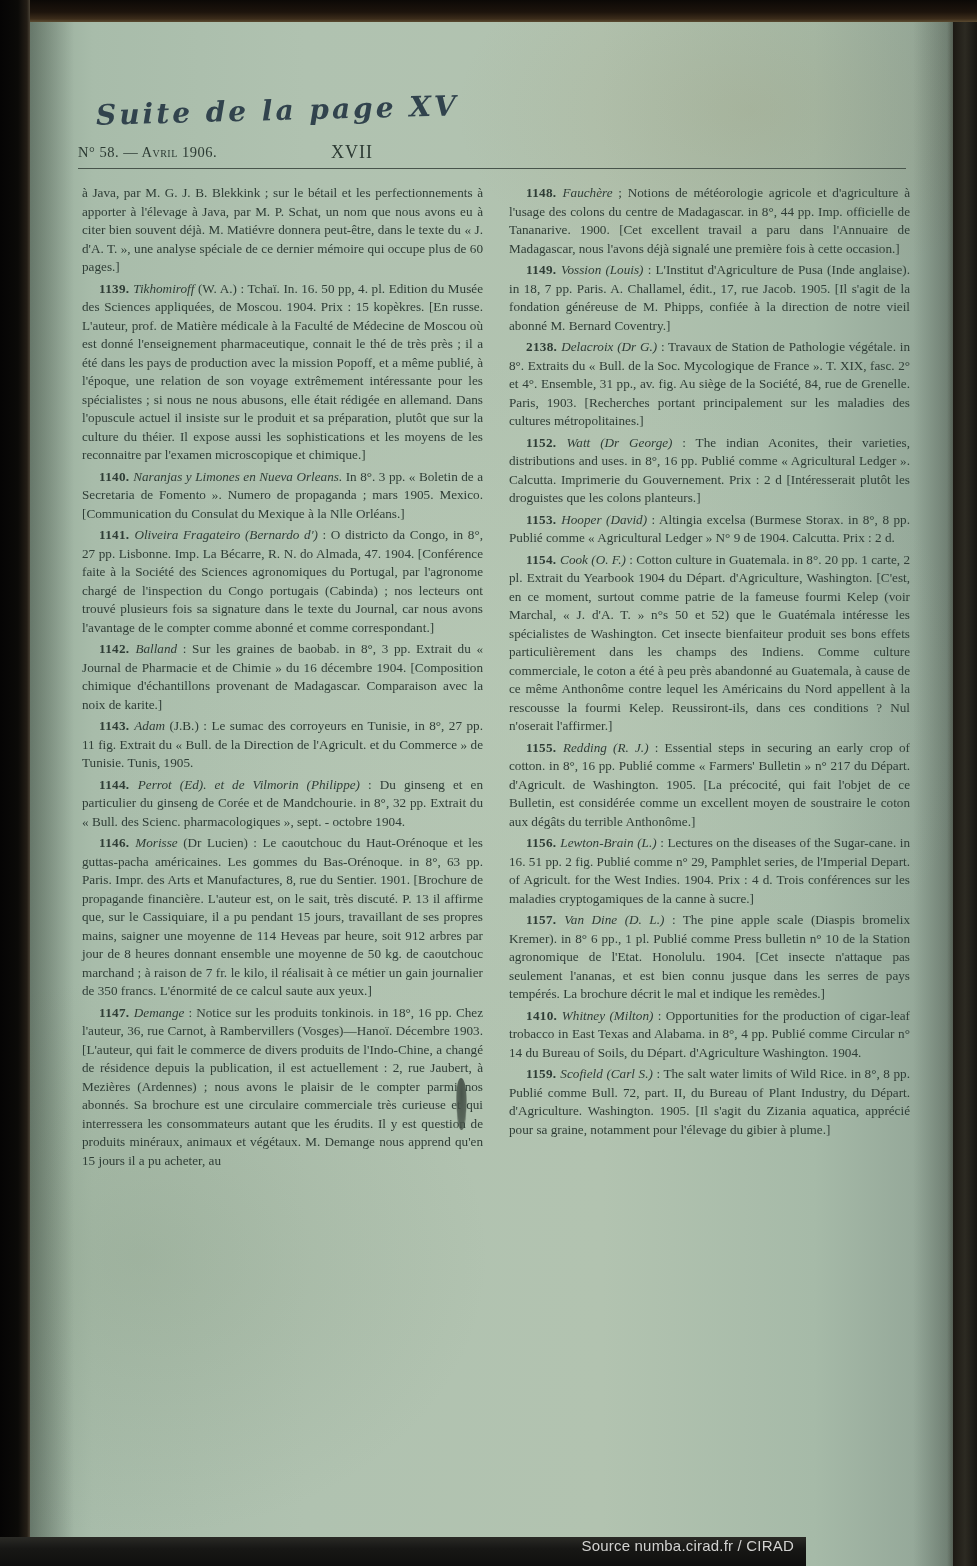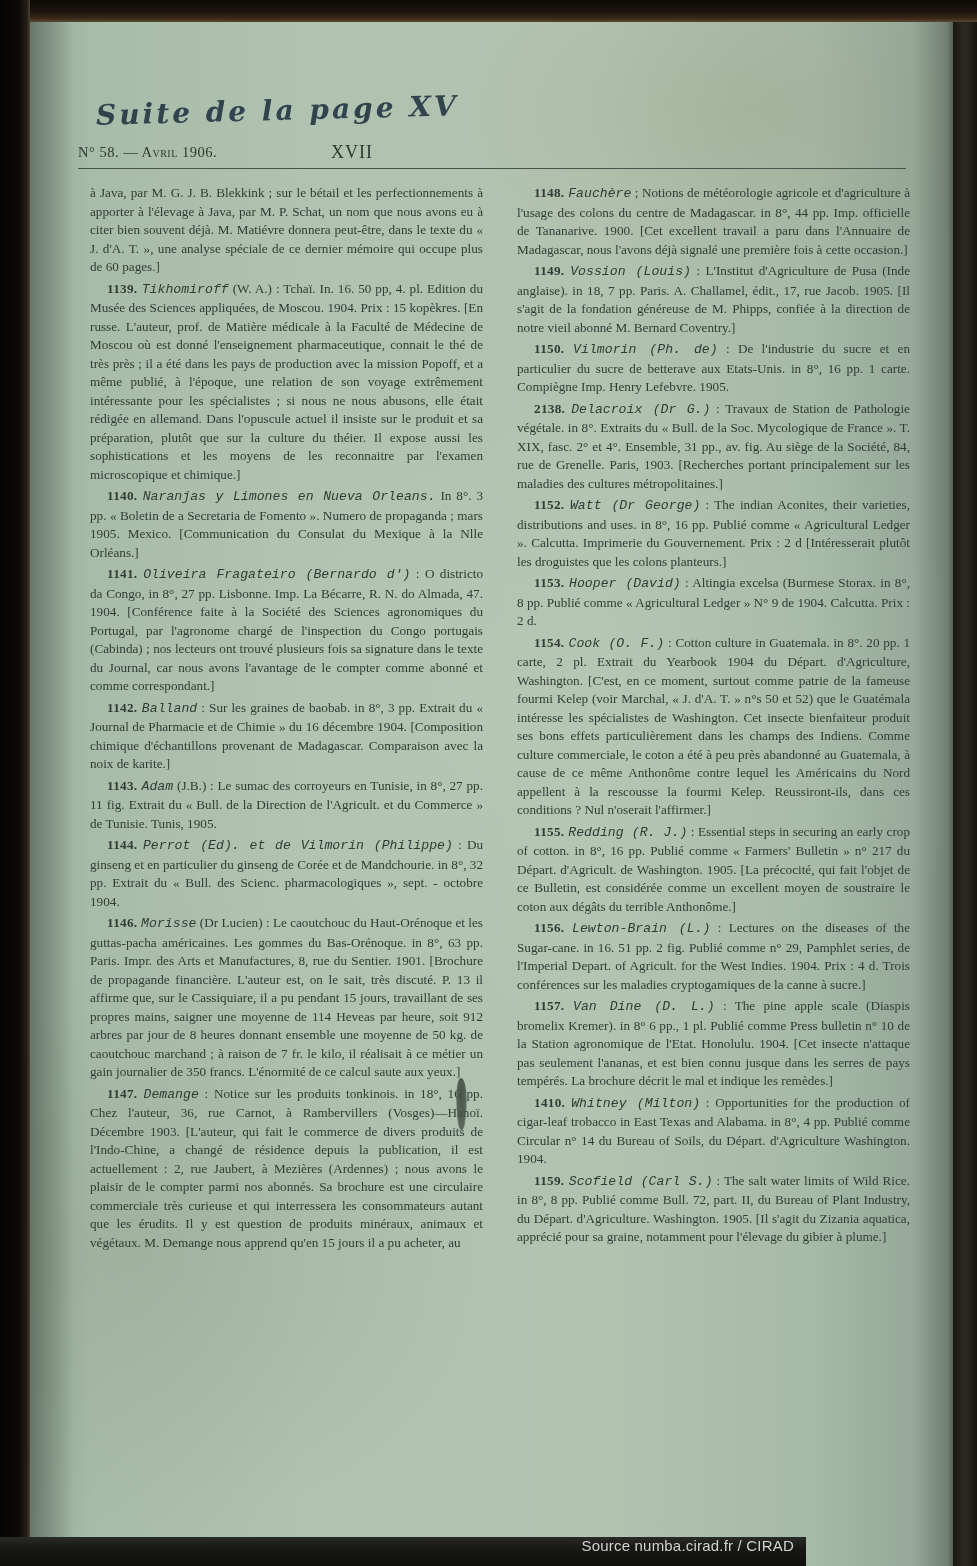--- a/index.html
+++ b/index.html
@@ -63,25 +63,25 @@
   .rule{
     position:absolute;left:50px;top:150px;width:828px;height:0;
     border-top:1.6px solid #47544b;
   }
   .columns{
     position:absolute;left:50px;top:166px;width:832px;
     display:flex;gap:22px;
   }
   .col{width:405px;font-size:13.2px;line-height:18.5px;text-align:justify;
     color:#2f3d36;hyphens:none;}
-  .col p{margin:0 0 3px 12px;}
+  .col p{margin:0 0 3px 4px;}
   .col p.cont{text-indent:0;}
   .col p.entry{text-indent:17px;}
   .col b{font-weight:bold;letter-spacing:0.3px;}
-  .col i{font-style:italic;font-family:Liberation Mono, monospace;}
+  .col i{font-style:italic;}
   .ink-blot{
     position:absolute;left:428px;top:1060px;width:11px;height:52px;
     background:radial-gradient(ellipse at 50% 30%,#37423a 0%,#4a564c 60%,transparent 75%),
                radial-gradient(ellipse at 50% 80%,#323d35 0%,transparent 70%);
     border-radius:45% 55% 50% 50%;opacity:0.85;filter:blur(0.4px);
   }
   .footer-band{
     position:absolute;left:0;bottom:0;width:806px;height:29px;
     background:linear-gradient(180deg,#2a2a26 0%,#171715 40%,#0f0f0e 100%);
     z-index:10;display:flex;align-items:flex-start;justify-content:flex-end;
@@ -111,21 +111,20 @@
           <p class="entry"><b>1141. </b><i>Oliveira Fragateiro (Bernardo d')</i> : O districto da Congo, in 8°, 27 pp. Lisbonne. Imp. La Bécarre, R. N. do Almada, 47. 1904. [Conférence faite à la Société des Sciences agronomiques du Portugal, par l'agronome chargé de l'inspection du Congo portugais (Cabinda) ; nos lecteurs ont trouvé plusieurs fois sa signature dans le texte du Journal, car nous avons l'avantage de le compter comme abonné et comme correspondant.]</p>
           <p class="entry"><b>1142. </b><i>Balland</i> : Sur les graines de baobab. in 8°, 3 pp. Extrait du « Journal de Pharmacie et de Chimie » du 16 décembre 1904. [Composition chimique d'échantillons provenant de Madagascar. Comparaison avec la noix de karite.]</p>
           <p class="entry"><b>1143. </b><i>Adam</i> (J.B.) : Le sumac des corroyeurs en Tunisie, in 8°, 27 pp. 11 fig. Extrait du « Bull. de la Direction de l'Agricult. et du Commerce » de Tunisie. Tunis, 1905.</p>
           <p class="entry"><b>1144. </b><i>Perrot (Ed). et de Vilmorin (Philippe)</i> : Du ginseng et en particulier du ginseng de Corée et de Mandchourie. in 8°, 32 pp. Extrait du « Bull. des Scienc. pharmacologiques », sept. - octobre 1904.</p>
           <p class="entry"><b>1146. </b><i>Morisse</i> (Dr Lucien) : Le caoutchouc du Haut-Orénoque et les guttas-pacha américaines. Les gommes du Bas-Orénoque. in 8°, 63 pp. Paris. Impr. des Arts et Manufactures, 8, rue du Sentier. 1901. [Brochure de propagande financière. L'auteur est, on le sait, très discuté. P. 13 il affirme que, sur le Cassiquiare, il a pu pendant 15 jours, travaillant de ses propres mains, saigner une moyenne de 114 Heveas par heure, soit 912 arbres par jour de 8 heures donnant ensemble une moyenne de 50 kg. de caoutchouc marchand ; à raison de 7 fr. le kilo, il réalisait à ce métier un gain journalier de 350 francs. L'énormité de ce calcul saute aux yeux.]</p>
           <p class="entry"><b>1147. </b><i>Demange</i> : Notice sur les produits tonkinois. in 18°, 16 pp. Chez l'auteur, 36, rue Carnot, à Rambervillers (Vosges)—Hanoï. Décembre 1903. [L'auteur, qui fait le commerce de divers produits de l'Indo-Chine, a changé de résidence depuis la publication, il est actuellement : 2, rue Jaubert, à Mezières (Ardennes) ; nous avons le plaisir de le compter parmi nos abonnés. Sa brochure est une circulaire commerciale très curieuse et qui interressera les consommateurs autant que les érudits. Il y est question de produits minéraux, animaux et végétaux. M. Demange nous apprend qu'en 15 jours il a pu acheter, au</p>
         </div>
       <div class="col" id="col-right">
           <p class="entry"><b>1148. </b><i>Fauchère</i> ; Notions de météorologie agricole et d'agriculture à l'usage des colons du centre de Madagascar. in 8°, 44 pp. Imp. officielle de Tananarive. 1900. [Cet excellent travail a paru dans l'Annuaire de Madagascar, nous l'avons déjà signalé une première fois à cette occasion.]</p>
           <p class="entry"><b>1149. </b><i>Vossion (Louis)</i> : L'Institut d'Agriculture de Pusa (Inde anglaise). in 18, 7 pp. Paris. A. Challamel, édit., 17, rue Jacob. 1905. [Il s'agit de la fondation généreuse de M. Phipps, confiée à la direction de notre vieil abonné M. Bernard Coventry.]</p>
-          <p class="entry"><b>1150. </b><i>Vilmorin (Ph. de)</i> : De l'industrie du sucre et en particulier du sucre de betterave aux Etats-Unis. in 8°, 16 pp. 1 carte. Compiègne Imp. Henry Lefebvre. 1905.</p>
           <p class="entry"><b>2138. </b><i>Delacroix (Dr G.)</i> : Travaux de Station de Pathologie végétale. in 8°. Extraits du « Bull. de la Soc. Mycologique de France ». T. XIX, fasc. 2° et 4°. Ensemble, 31 pp., av. fig. Au siège de la Société, 84, rue de Grenelle. Paris, 1903. [Recherches portant principalement sur les maladies des cultures métropolitaines.]</p>
           <p class="entry"><b>1152. </b><i>Watt (Dr George)</i> : The indian Aconites, their varieties, distributions and uses. in 8°, 16 pp. Publié comme « Agricultural Ledger ». Calcutta. Imprimerie du Gouvernement. Prix : 2 d [Intéresserait plutôt les droguistes que les colons planteurs.]</p>
           <p class="entry"><b>1153. </b><i>Hooper (David)</i> : Altingia excelsa (Burmese Storax. in 8°, 8 pp. Publié comme « Agricultural Ledger » N° 9 de 1904. Calcutta. Prix : 2 d.</p>
           <p class="entry"><b>1154. </b><i>Cook (O. F.)</i> : Cotton culture in Guatemala. in 8°. 20 pp. 1 carte, 2 pl. Extrait du Yearbook 1904 du Départ. d'Agriculture, Washington. [C'est, en ce moment, surtout comme patrie de la fameuse fourmi Kelep (voir Marchal, « J. d'A. T. » n°s 50 et 52) que le Guatémala intéresse les spécialistes de Washington. Cet insecte bienfaiteur produit ses bons effets particulièrement dans les champs des Indiens. Comme culture commerciale, le coton a été à peu près abandonné au Guatemala, à cause de ce même Anthonôme contre lequel les Américains du Nord appellent à la rescousse la fourmi Kelep. Reussiront-ils, dans ces conditions ? Nul n'oserait l'affirmer.]</p>
           <p class="entry"><b>1155. </b><i>Redding (R. J.)</i> : Essential steps in securing an early crop of cotton. in 8°, 16 pp. Publié comme « Farmers' Bulletin » n° 217 du Départ. d'Agricult. de Washington. 1905. [La précocité, qui fait l'objet de ce Bulletin, est considérée comme un excellent moyen de soustraire le coton aux dégâts du terrible Anthonôme.]</p>
           <p class="entry"><b>1156. </b><i>Lewton-Brain (L.)</i> : Lectures on the diseases of the Sugar-cane. in 16. 51 pp. 2 fig. Publié comme n° 29, Pamphlet series, de l'Imperial Depart. of Agricult. for the West Indies. 1904. Prix : 4 d. Trois conférences sur les maladies cryptogamiques de la canne à sucre.]</p>
           <p class="entry"><b>1157. </b><i>Van Dine (D. L.)</i> : The pine apple scale (Diaspis bromelix Kremer). in 8° 6 pp., 1 pl. Publié comme Press bulletin n° 10 de la Station agronomique de l'Etat. Honolulu. 1904. [Cet insecte n'attaque pas seulement l'ananas, et est bien connu jusque dans les serres de pays tempérés. La brochure décrit le mal et indique les remèdes.]</p>
           <p class="entry"><b>1410. </b><i>Whitney (Milton)</i> : Opportunities for the production of cigar-leaf trobacco in East Texas and Alabama. in 8°, 4 pp. Publié comme Circular n° 14 du Bureau of Soils, du Départ. d'Agriculture Washington. 1904.</p>
           <p class="entry"><b>1159. </b><i>Scofield (Carl S.)</i> : The salt water limits of Wild Rice. in 8°, 8 pp. Publié comme Bull. 72, part. II, du Bureau of Plant Industry, du Départ. d'Agriculture. Washington. 1905. [Il s'agit du Zizania aquatica, apprécié pour sa graine, notamment pour l'élevage du gibier à plume.]</p>
         </div>

